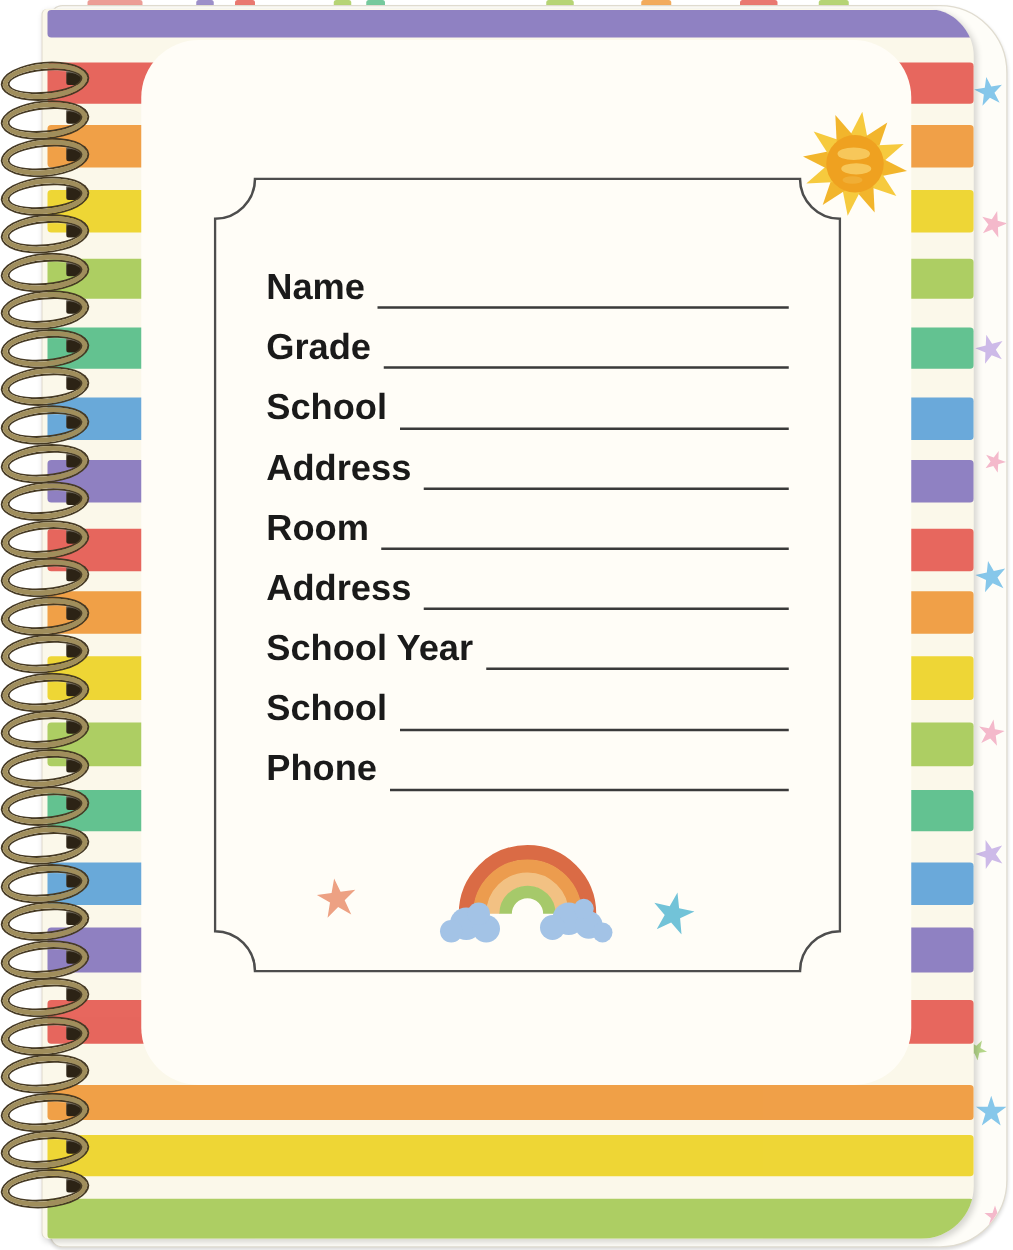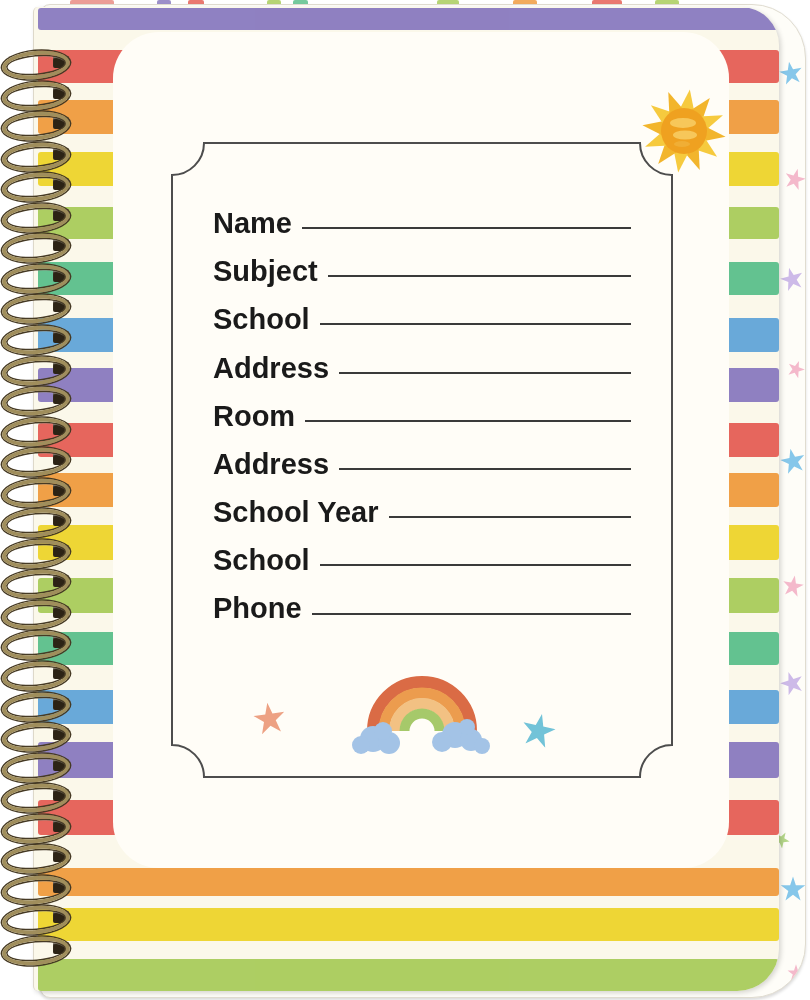--- a/index.html
+++ b/index.html
@@ -21,21 +21,21 @@
 
   
   .overlay{position:absolute;left:79px;top:25px;width:616px;height:836px;
            background:#fffdf7;border-radius:46px;}
 
   
   .frame{position:absolute;left:137px;top:135px;}
 
   
   .form{position:absolute;left:179px;top:192px;width:418px;}
-  .row{display:flex;align-items:center;height:48.2px;}
+  .row{display:flex;align-items:flex-end;height:48.2px;}
   .lbl{font-size:29px;font-weight:bold;color:#1a1a1a;line-height:1.18;white-space:nowrap;}
   .fline{flex:1;border-bottom:2px solid #3a3a3a;margin-left:10px;height:10px;}
 
   
   .coil{position:absolute;left:2px;width:72px;height:26px;z-index:30;}
   .slot{position:absolute;left:51px;top:7px;width:16px;height:12px;background:#2c2315;
         border-radius:2px;box-shadow:inset 0 2px 1px rgba(255,255,255,.28);}
   .ring{position:absolute;left:0;top:2px;width:60px;height:20px;border-radius:50%;
         border:4px solid #a08e5c;background:transparent;transform:rotate(-5deg);
         box-shadow:0 0 0 1.5px #463a24, inset 0 0 0 1.5px #463a24, inset 0 2px 0 rgba(255,255,255,.28);}
@@ -105,21 +105,21 @@
     <svg class="frame" width="502" height="636" viewBox="0 0 502 636">
       <path d="M 33 1 H 469 A 32 32 0 0 0 501 33 V 603 A 32 32 0 0 0 469 635 H 33 A 32 32 0 0 0 1 603 V 33 A 32 32 0 0 0 33 1 Z" fill="none" stroke="#4d4d4d" stroke-width="2"></path>
     </svg>
 
     <div class="form" id="form-rows">
         <div class="row">
           <span class="lbl">Name</span>
           <span class="fline"></span>
         </div>
         <div class="row">
-          <span class="lbl">Subject</span>
+          <span class="lbl">Grade</span>
           <span class="fline"></span>
         </div>
         <div class="row">
           <span class="lbl">School</span>
           <span class="fline"></span>
         </div>
         <div class="row">
           <span class="lbl">Address</span>
           <span class="fline"></span>
         </div>

